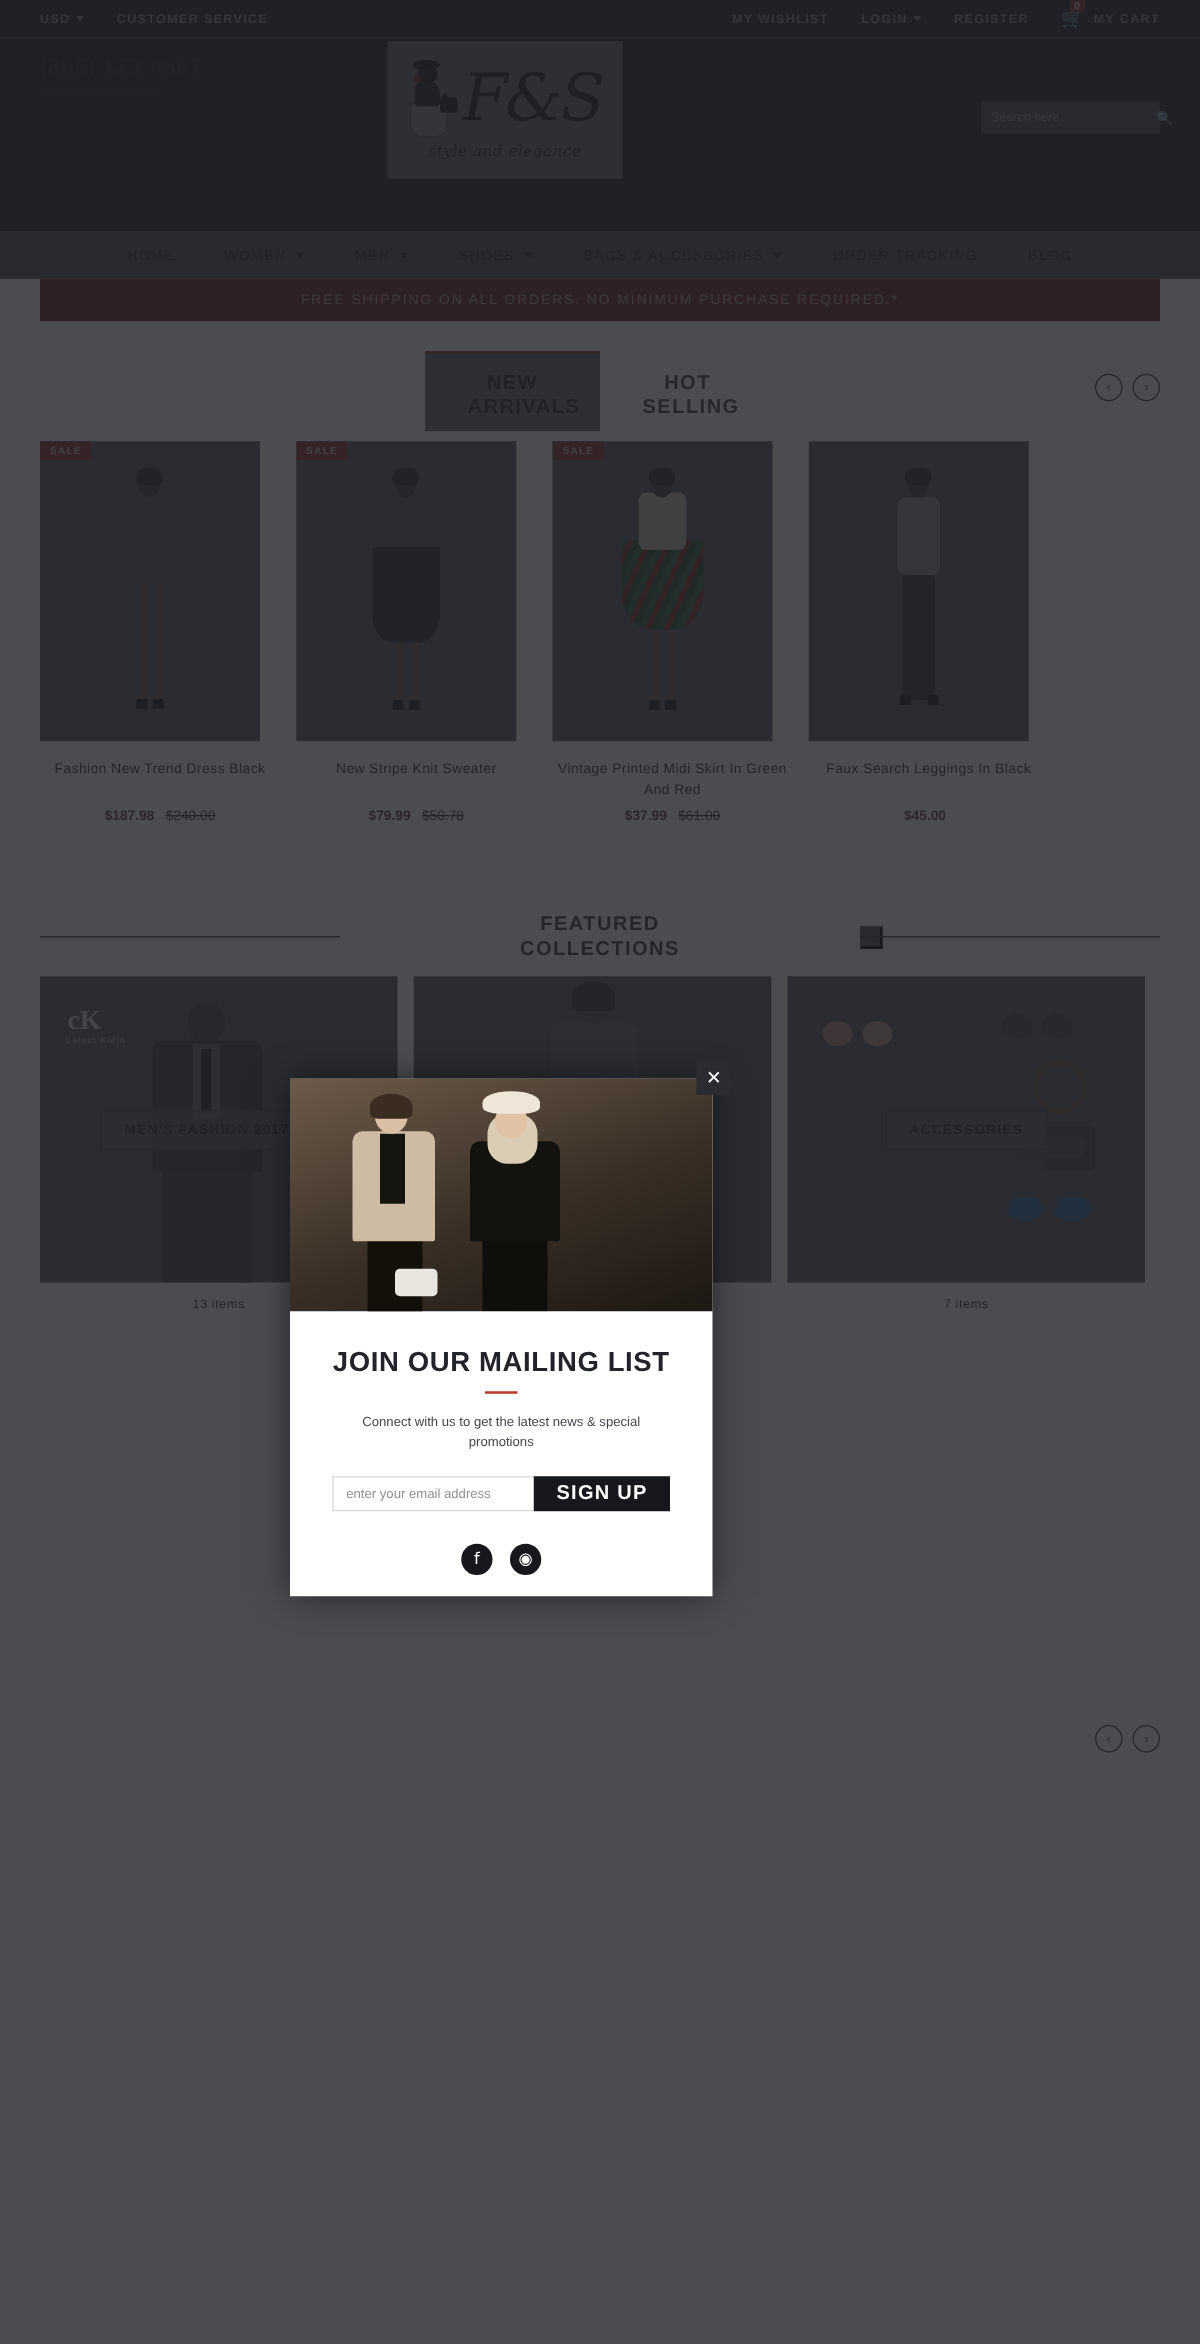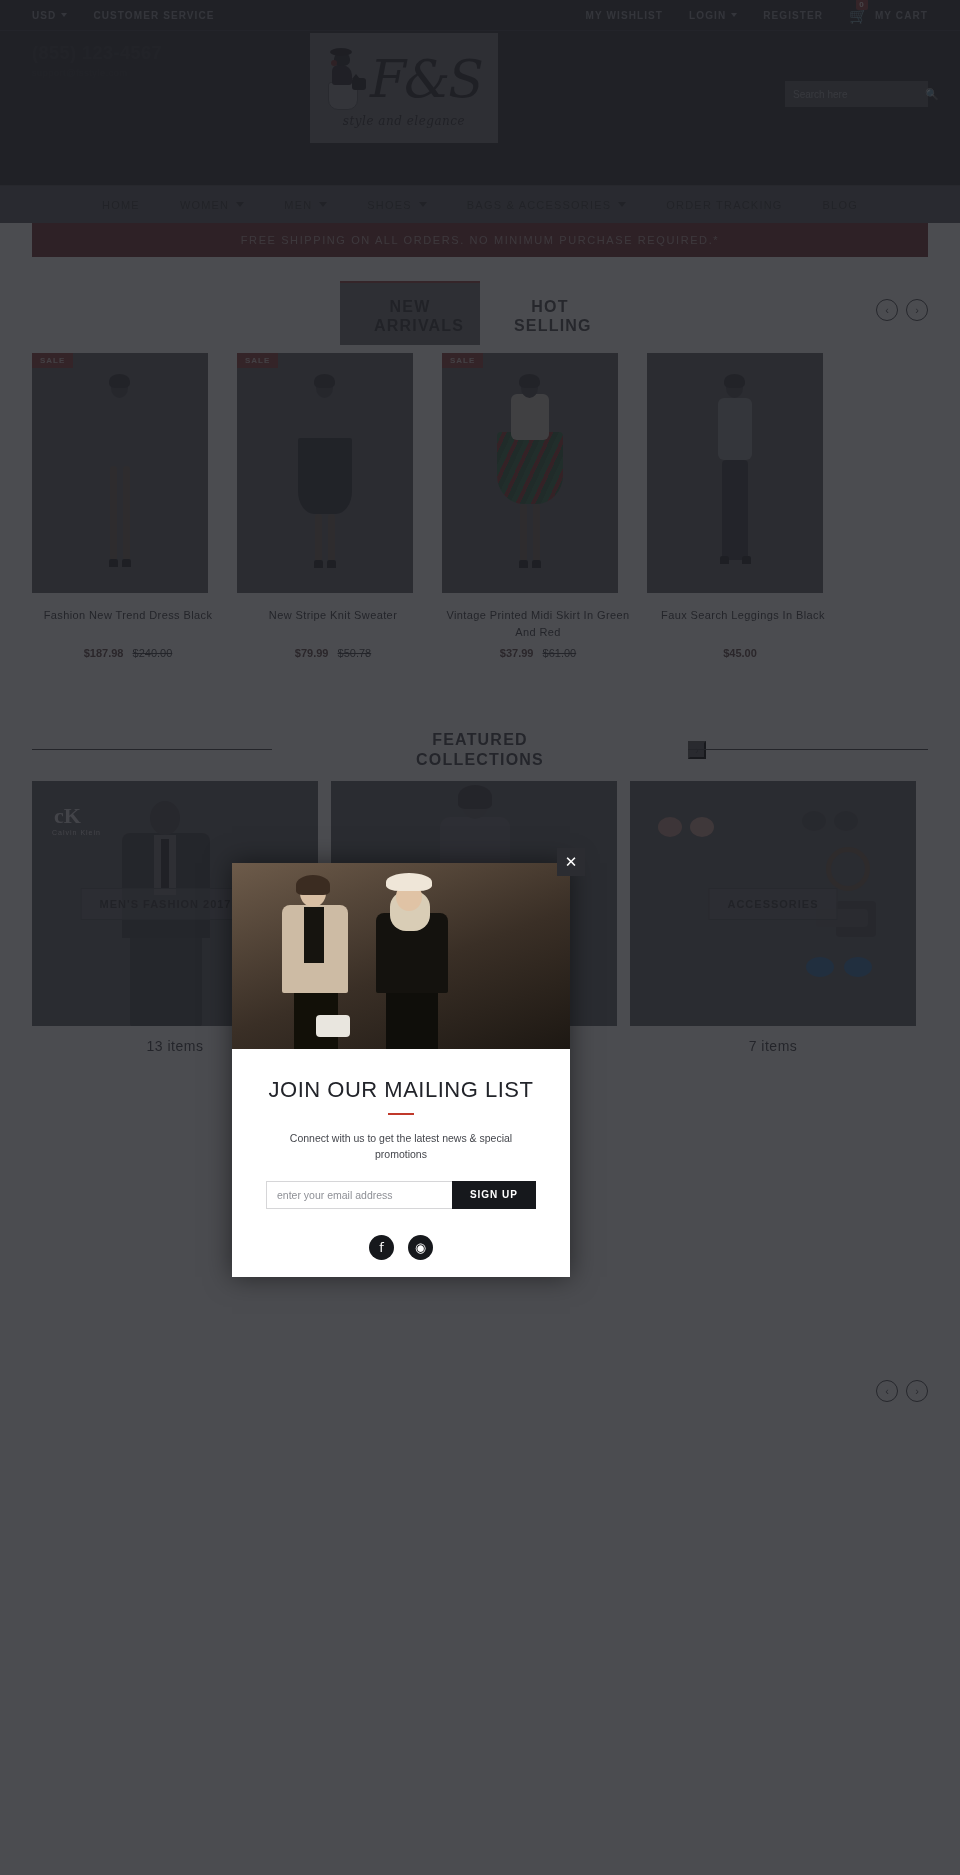--- a/index.html
+++ b/index.html
@@ -153,21 +153,21 @@
   }
 
   .collections { margin: 6px 32px 0; display: flex; gap: 13px; }
   .collection { width: 286px; }
   .c-img { width: 286px; height: 245px; background: #5d5e64; position: relative; overflow: hidden; }
   .c-label {
     position: absolute; left: 50%; top: 50%; transform: translate(-50%,-50%);
     border: 1px solid #4e4f55; color: #2e2f34; font-size: 11px; font-weight: bold;
     letter-spacing: 1px; padding: 9px 18px; background: rgba(110,111,116,0.55); white-space: nowrap; z-index: 4;
   }
-  .c-count { text-align: center; font-size: 14px; color: #3a3b41; margin-top: 12px; letter-spacing: 0.5px; }
+  .c-count { text-align: center; font-size: 10px; color: #3a3b41; margin-top: 12px; letter-spacing: 0.5px; }
 
   
   .suit { position:absolute; left: 60px; top: 20px; width: 150px; height: 225px; }
   .suit-head { position:absolute; left: 58px; top: 0; width: 30px; height: 34px; background: #4a4b51; border-radius: 50%; }
   .suit-body { position:absolute; left: 30px; top: 32px; width: 88px; height: 105px; background: #3f4046; border-radius: 8px 8px 0 0; }
   .suit-shirt { position:absolute; left: 62px; top: 34px; width: 22px; height: 60px; background: #6f7076; }
   .suit-tie { position:absolute; left: 69px; top: 38px; width: 8px; height: 50px; background: #2b2c31; }
   .suit-pants { position:absolute; left: 38px; top: 134px; width: 72px; height: 92px; background: #44454b; border-radius: 0 0 4px 4px; }
   .ck-logo { position:absolute; left: 22px; top: 22px; font-size: 22px; font-weight: bold; color: #d6d7dc; font-family:"Liberation Serif",serif; }
   .ck-sub { position:absolute; left: 20px; top: 48px; font-size: 7px; color: #cfd0d5; letter-spacing: 1px; }
@@ -205,31 +205,31 @@
   .mi-woman .jk { position:absolute; left:16px; top:40px; width:72px; height:80px; background:#14120e; border-radius:8px 8px 2px 2px; }
   .mi-woman .pt { position:absolute; left:26px; top:118px; width:52px; height:58px; background:#0f0e0a; }
   .mi-shoe { position:absolute; left:84px; top:152px; width:34px; height:22px; background:#e9e6df; border-radius:4px; }
 
   .modal-close {
     position: absolute; right: -15px; top: -15px; width: 28px; height: 28px;
     background: #2b2c31; color: #fff; border: none; font-size: 15px; cursor: pointer;
     display: flex; align-items: center; justify-content: center; z-index: 110;
   }
   .modal-body { padding: 28px 34px 0; text-align: center; }
-  .modal-title { font-size: 22px; font-weight: normal; color: #22242a; letter-spacing: 0.5px; }
+  .modal-title { font-size: 22px; font-weight: bold; color: #22242a; letter-spacing: 0.5px; }
   .modal-rule { width: 26px; height: 2px; background: #c0392b; margin: 10px auto 0; }
   .modal-sub { font-size: 10.5px; color: #44464c; margin-top: 16px; line-height: 1.5; }
   .modal-form { display: flex; margin-top: 18px; height: 28px; }
   .modal-form input {
     flex: 1; border: 1px solid #d6d6d8; border-right: none; outline: none;
     padding: 0 10px; font-size: 10.5px; color: #6d6f75; font-family: "Liberation Sans", sans-serif;
   }
   .modal-form input::placeholder { color: #8e9096; }
   .modal-form button {
-    background: #16181c; color: #fff; border: none; font-size: 10px; font-weight: bold;
+    background: #16181c; color: #fff; border: none; font-size: 16px; font-weight: bold;
     letter-spacing: 1px; padding: 0 18px; cursor: pointer; font-family: "Liberation Sans", sans-serif;
   }
   .modal-social { display: flex; justify-content: center; gap: 14px; margin-top: 26px; }
   .soc {
     width: 25px; height: 25px; border-radius: 50%; background: #16181c; color: #fff;
     display: flex; align-items: center; justify-content: center; font-size: 13px; cursor: pointer;
     font-family: "DejaVu Sans", sans-serif;
   }
 </style>
 </head>

